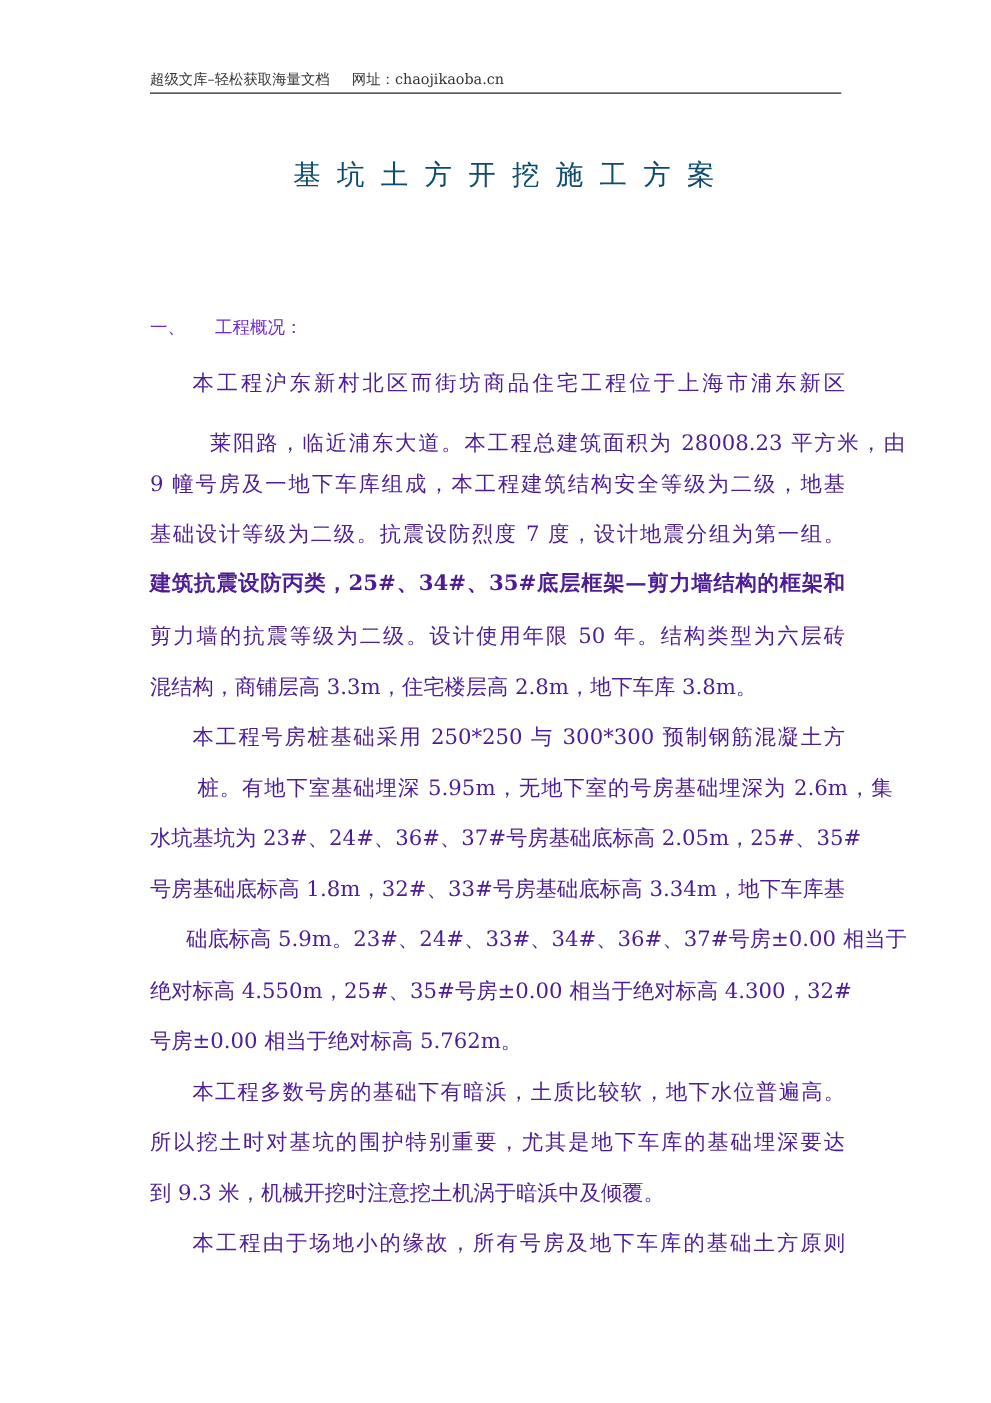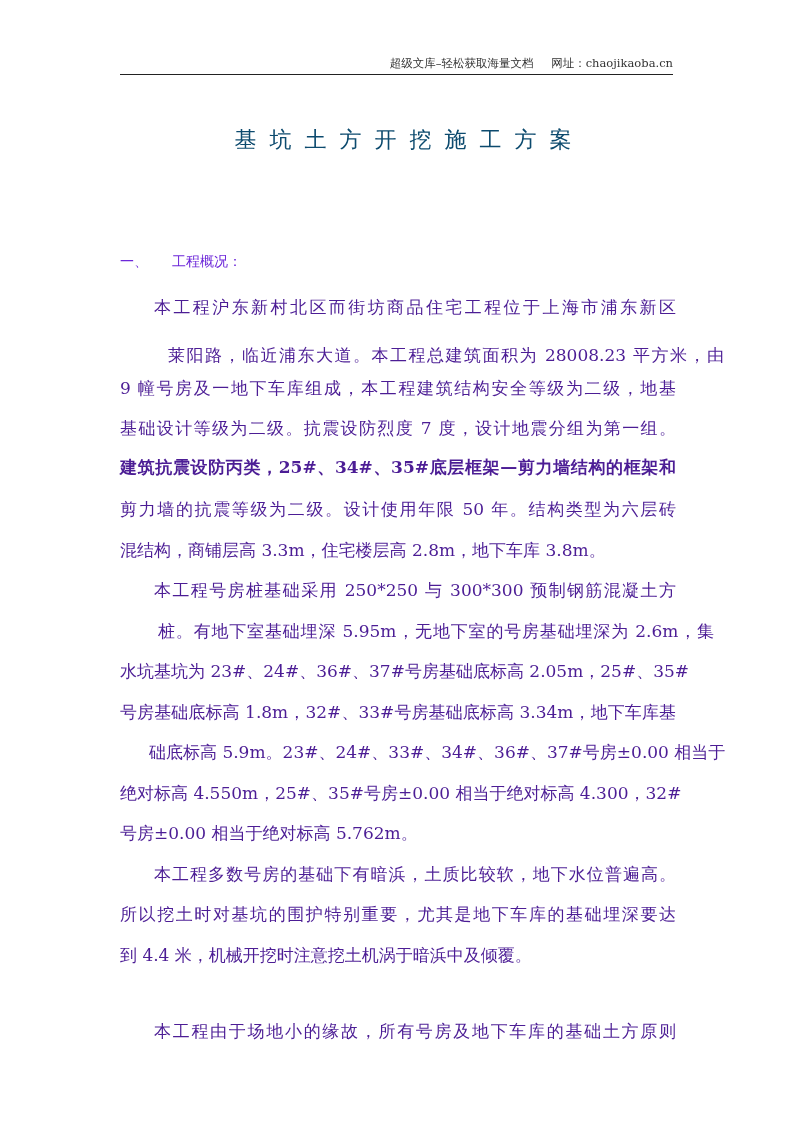--- a/index.html
+++ b/index.html
@@ -15,21 +15,21 @@
       color: #1a1a1a;
       font-family: "DejaVu Serif", "Liberation Serif", serif;
     }
     .header {
       position: absolute;
       left: 120px;
       top: 56px;
       width: 553px;
       height: 18px;
       border-bottom: 1px solid #222;
-      text-align: right;
+      text-align: left;
       font-size: 11.5px;
       line-height: 14px;
       color: #333;
       white-space: nowrap;
     }
     .header .site { margin-right: 14px; }
     .title {
       position: absolute;
       left: 0;
       width: 793px;
@@ -91,15 +91,15 @@
 <div class="line indent" style="top:579px;">本工程号房桩基础采用 250*250 与 300*300 预制钢筋混凝土方</div>
 <div class="line" style="top:620px;margin-left:38px;">桩。有地下室基础埋深 5.95m，无地下室的号房基础埋深为 2.6m，集</div>
 <div class="line" style="top:660px;">水坑基坑为 23#、24#、36#、37#号房基础底标高 2.05m，25#、35#</div>
 <div class="line" style="top:701px;">号房基础底标高 1.8m，32#、33#号房基础底标高 3.34m，地下车库基</div>
 <div class="line" style="top:741px;margin-left:29px;">础底标高 5.9m。23#、24#、33#、34#、36#、37#号房±0.00 相当于</div>
 <div class="line" style="top:782px;">绝对标高 4.550m，25#、35#号房±0.00 相当于绝对标高 4.300，32#</div>
 <div class="line last" style="top:822px;">号房±0.00 相当于绝对标高 5.762m。</div>
 
 <div class="line indent" style="top:863px;">本工程多数号房的基础下有暗浜，土质比较软，地下水位普遍高。</div>
 <div class="line" style="top:903px;">所以挖土时对基坑的围护特别重要，尤其是地下车库的基础埋深要达</div>
-<div class="line last" style="top:944px;">到 4.4 米，机械开挖时注意挖土机涡于暗浜中及倾覆。</div>
+<div class="line last" style="top:944px;">到 9.3 米，机械开挖时注意挖土机涡于暗浜中及倾覆。</div>
 
-<div class="line indent" style="top:984px;margin-top:36px;">本工程由于场地小的缘故，所有号房及地下车库的基础土方原则</div>
+<div class="line indent" style="top:984px;">本工程由于场地小的缘故，所有号房及地下车库的基础土方原则</div>
 
 </body></html>

